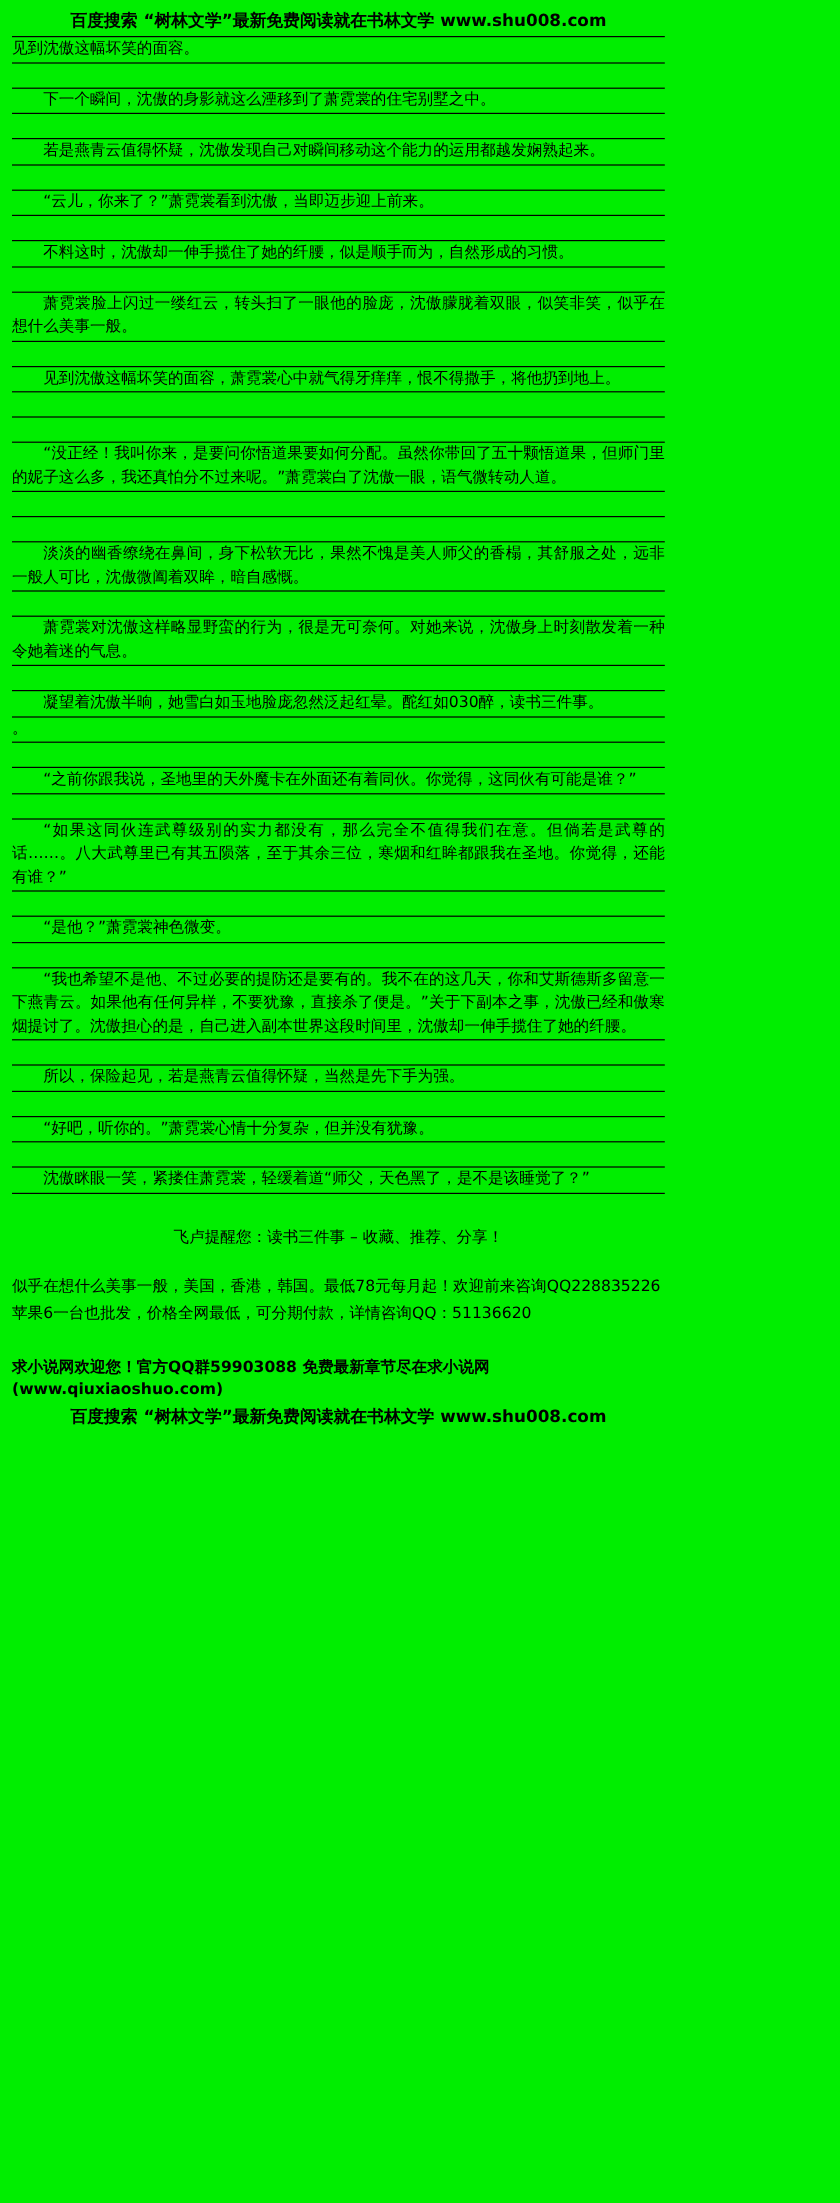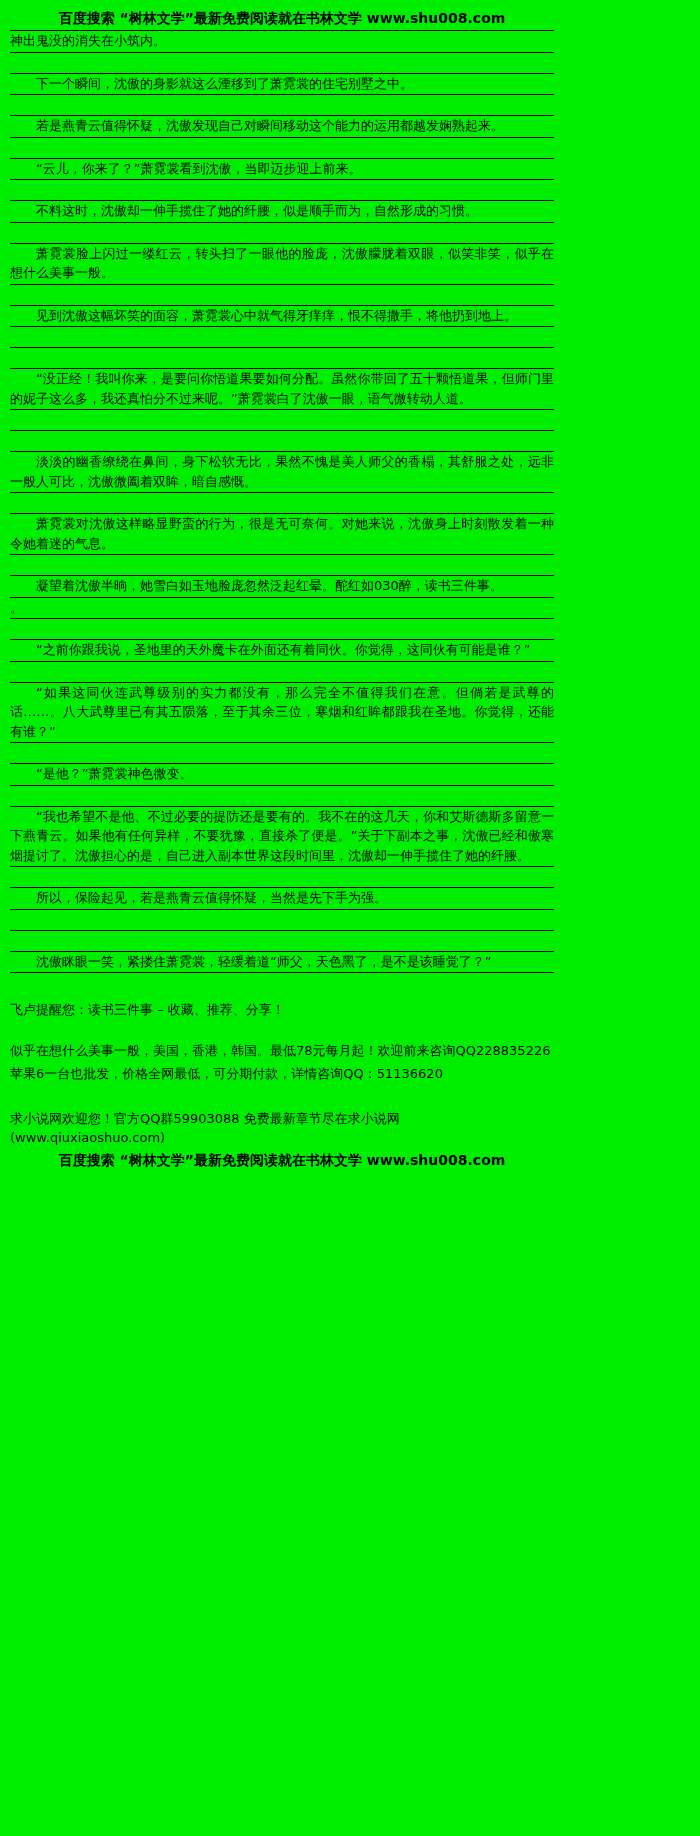--- a/index.html
+++ b/index.html
@@ -52,43 +52,45 @@
   }
   .blank {
     height: 18px;
   }
   .footer-block {
     margin-top: 8px;
   }
   .footer-line {
     padding: 2px 0 2px 0;
     font-size: 13px;
+    text-align: center;
   }
   .foot-center {
     text-align: center;
     font-weight: bold;
     font-size: 14px;
     padding-top: 2px;
   }
   .foot-top {
     font-size: 13px;
     padding-top: 6px;
+    font-weight: bold;
   }
   .ad-line { font-size: 13px; padding: 2px 0; }
 </style>
 </head>
 <body>
 
 <div class="page">
 
   <div class="hdr">百度搜索 “树林文学”最新免费阅读就在书林文学 www.shu008.com</div>
   <hr class="rule">
 
   <div>
-    <p class="para noindent">神出鬼没的消失在小筑内。</p>
+    <p class="para noindent">见到沈傲这幅坏笑的面容。</p>
     <div class="spacer"></div>
     <p class="para">下一个瞬间，沈傲的身影就这么湮移到了萧霓裳的住宅别墅之中。</p>
     <div class="spacer"></div>
     <p class="para">若是燕青云值得怀疑，沈傲发现自己对瞬间移动这个能力的运用都越发娴熟起来。</p>
     <div class="spacer"></div>
     <p class="para">“云儿，你来了？”萧霓裳看到沈傲，当即迈步迎上前来。</p>
     <div class="spacer"></div>
     <p class="para">不料这时，沈傲却一伸手揽住了她的纤腰，似是顺手而为，自然形成的习惯。</p>
     <div class="spacer"></div>
     <p class="para">萧霓裳脸上闪过一缕红云，转头扫了一眼他的脸庞，沈傲朦胧着双眼，似笑非笑，似乎在想什么美事一般。</p>
@@ -109,20 +111,21 @@
     <p class="para">“之前你跟我说，圣地里的天外魔卡在外面还有着同伙。你觉得，这同伙有可能是谁？”</p>
     <div class="spacer"></div>
     <p class="para">“如果这同伙连武尊级别的实力都没有，那么完全不值得我们在意。但倘若是武尊的话……。八大武尊里已有其五陨落，至于其余三位，寒烟和红眸都跟我在圣地。你觉得，还能有谁？”</p>
     <div class="spacer"></div>
     <p class="para">“是他？”萧霓裳神色微变。</p>
     <div class="spacer"></div>
     <p class="para">“我也希望不是他、不过必要的提防还是要有的。我不在的这几天，你和艾斯德斯多留意一下燕青云。如果他有任何异样，不要犹豫，直接杀了便是。”关于下副本之事，沈傲已经和傲寒烟提讨了。沈傲担心的是，自己进入副本世界这段时间里，沈傲却一伸手揽住了她的纤腰。</p>
     <div class="spacer"></div>
     <p class="para">所以，保险起见，若是燕青云值得怀疑，当然是先下手为强。</p>
     <div class="spacer"></div>
+    <p class="para">“好吧，听你的。”萧霓裳心情十分复杂，但并没有犹豫。</p>
     <div class="spacer"></div>
     <p class="para">沈傲眯眼一笑，紧搂住萧霓裳，轻缓着道“师父，天色黑了，是不是该睡觉了？”</p>
   </div>
 
   <div class="footer-block">
     <div class="blank"></div>
     <div class="footer-line">飞卢提醒您：读书三件事 – 收藏、推荐、分享！</div>
     <div class="blank"></div>
     <div class="ad-line">似乎在想什么美事一般，美国，香港，韩国。最低78元每月起！欢迎前来咨询QQ228835226</div>
     <div class="ad-line">苹果6一台也批发，价格全网最低，可分期付款，详情咨询QQ：51136620</div>

